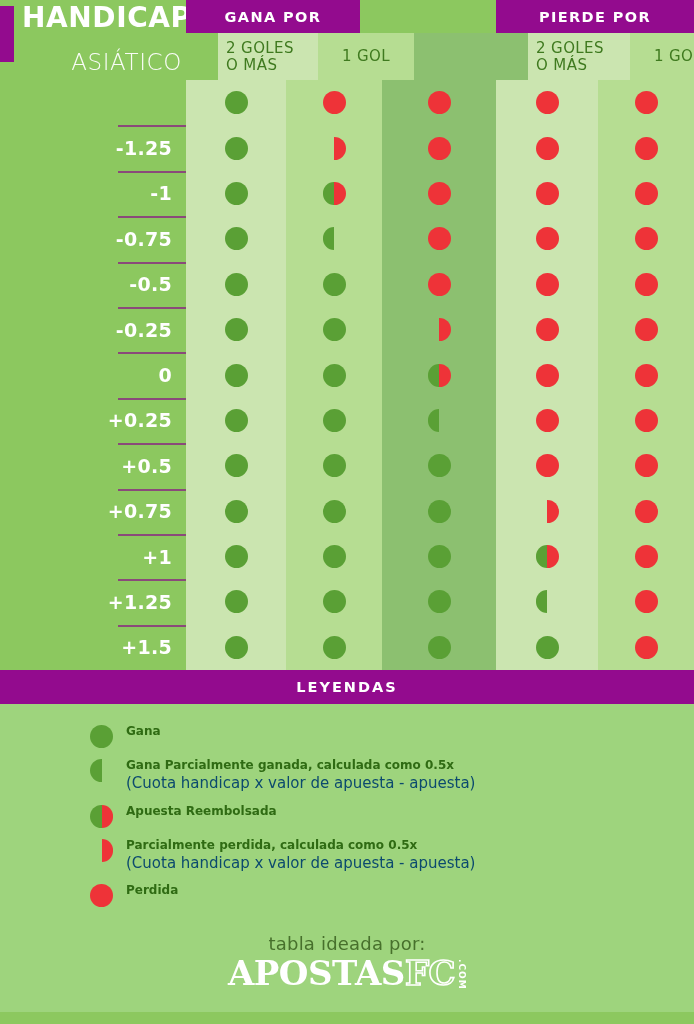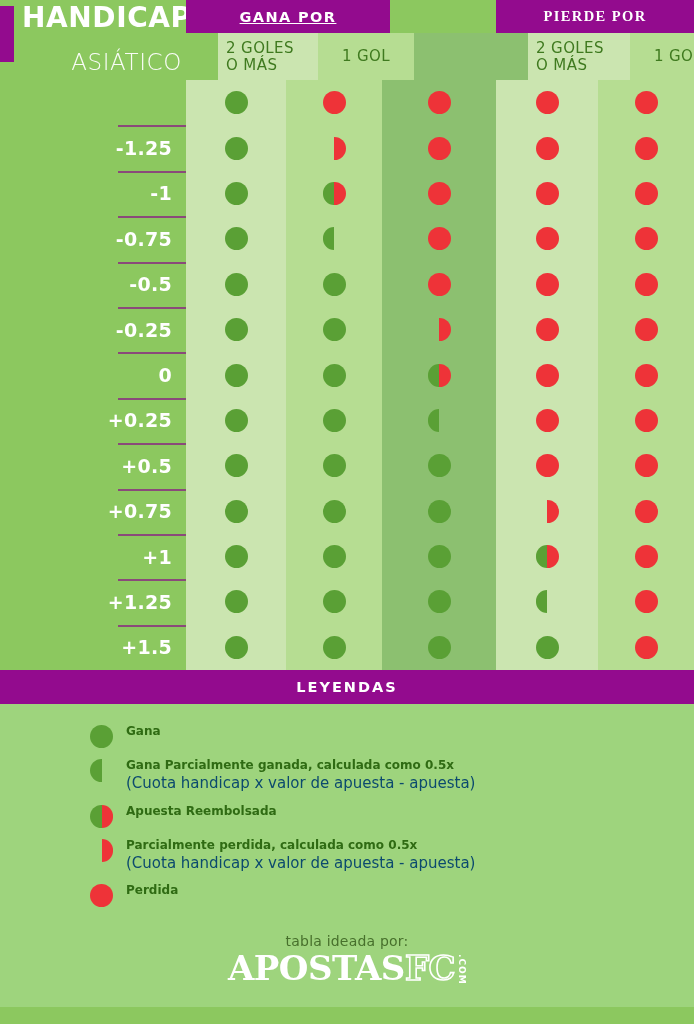--- a/index.html
+++ b/index.html
@@ -24,22 +24,22 @@
   .title-1 { font-size:28px; font-weight:bold; letter-spacing:.6px; }
   .title-2 { font-size:23px; font-weight:300; letter-spacing:.6px; margin-top:19px; opacity:.95; }
 
   .hdr-cells { position:absolute; left:186px; top:0; width:508px; height:80px; }
   .hdr-top { position:absolute; top:0; left:0; width:508px; height:33px; }
   .hdr-grp {
     position:absolute; top:0; height:33px; background:#930b8e; color:#fff;
     font-size:14.5px; font-weight:bold; letter-spacing:1.4px;
     display:flex; align-items:center; justify-content:center;
   }
-  .hdr-grp.gana  { left:0;   width:204px;text-decoration:underline; }
-  .hdr-grp.pierde{ left:310px; width:198px;font-family:Liberation Serif, serif; }
+  .hdr-grp.gana  { left:0;   width:174px; }
+  .hdr-grp.pierde{ left:310px; width:198px; }
 
   .hdr-sub { position:absolute; top:33px; left:0; width:508px; height:47px;margin-left:32px; }
   .sub-cell {
     position:absolute; top:0; height:47px; color:#3f7a1f;
     font-size:15px; letter-spacing:.4px; line-height:1.12;
     display:flex; align-items:center;
   }
   .sub-cell.c1 { left:0;   width:100px; background:#cbe5b0; justify-content:flex-start; padding-left:8px; }
   .sub-cell.c2 { left:100px; width:96px; background:#b6dd92; justify-content:center; }
   .sub-cell.c3 { left:196px; width:114px; background:#8cc070; }
@@ -100,21 +100,21 @@
   
   .legend { position:relative; width:694px; background:#9ed47d; padding:20px 0 0 0; }
   .leg-row { position:relative; display:flex; align-items:flex-start; padding:0 0 10px 90px; }
   .leg-mk { width:23px; height:23px; flex:0 0 23px; margin-right:13px; margin-top:1px; }
   .leg-txt { color:#2f6b13; }
   .leg-main { font-size:12px; font-weight:bold; line-height:1.25; }
   .leg-sub  { font-size:15px; font-weight:normal; color:#0c4a6e; line-height:1.3; margin-top:1px; }
 
   
   .footer { position:relative; width:694px; background:#9ed47d; padding-top:16px; padding-bottom:22px; text-align:center; }
-  .f-credit { color:#47702c; font-size:14px; letter-spacing:.2px; margin-bottom:2px; }
+  .f-credit { color:#47702c; font-size:18px; letter-spacing:.2px; margin-bottom:2px; }
   .logo { display:inline-flex; align-items:flex-end; justify-content:center; }
   .logo-a {
     font-family:"DejaVu Serif","Liberation Serif",serif;
     font-size:34px; font-weight:bold; color:#ffffff;
     letter-spacing:-0.5px; line-height:1;
   }
   .logo-b {
     font-family:"DejaVu Serif","Liberation Serif",serif;
     font-size:34px; font-weight:bold; color:transparent; line-height:1;
     -webkit-text-stroke:1.6px #ffffff; letter-spacing:-0.5px;

